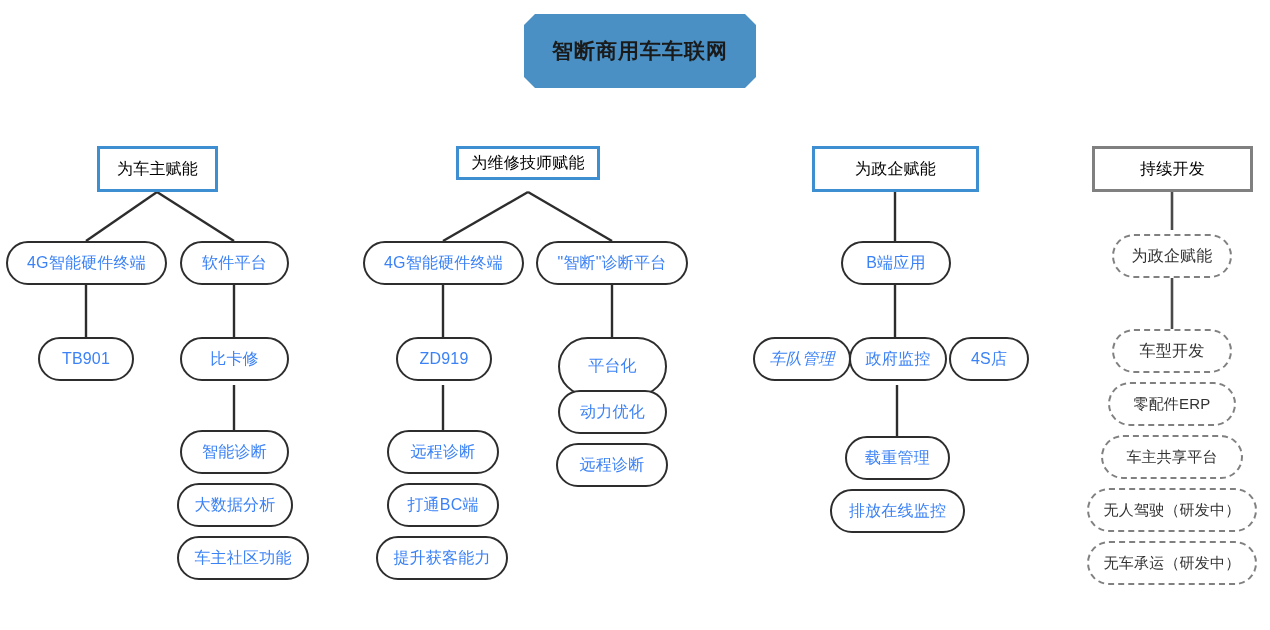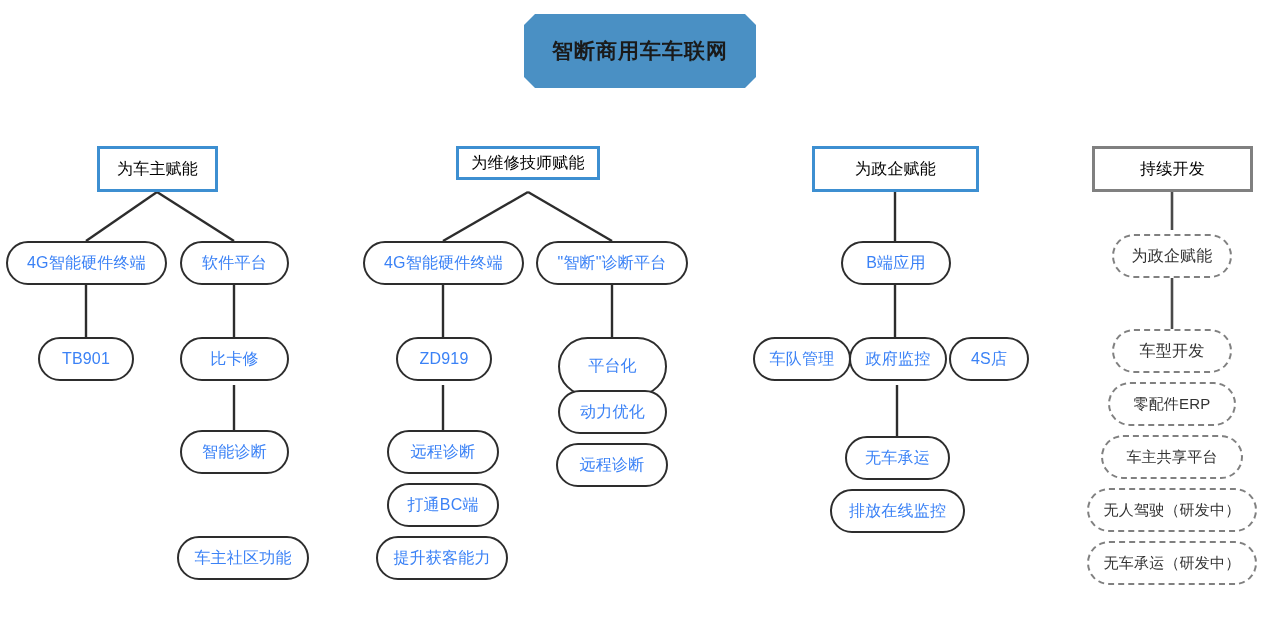--- a/index.html
+++ b/index.html
@@ -87,41 +87,42 @@
 
   <div class="node title-banner" style="left:524px; top:14px; width:232px; height:74px;">智断商用车车联网</div>
 
   <div class="node header-box" style="left:97px; top:146px; width:121px; height:46px;">为车主赋能</div>
 
   <div class="node pill" style="left:6px;   top:241px; width:161px; height:44px;">4G智能硬件终端</div>
   <div class="node pill" style="left:180px; top:241px; width:109px; height:44px;">软件平台</div>
   <div class="node pill" style="left:38px;  top:337px; width:96px;  height:44px;">TB901</div>
   <div class="node pill" style="left:180px; top:337px; width:109px; height:44px;">比卡修</div>
   <div class="node pill" style="left:180px; top:430px; width:109px; height:44px;">智能诊断</div>
+  <div class="node pill" style="left:177px; top:483px; width:116px; height:44px;">大数据分析</div>
   <div class="node pill" style="left:177px; top:536px; width:132px; height:44px;font-family:Liberation Serif, serif;">车主社区功能</div>
 
   <div class="node header-box" style="left:456px; top:146px; width:144px; height:34px;">为维修技师赋能</div>
 
   <div class="node pill" style="left:363px; top:241px; width:161px; height:44px;">4G智能硬件终端</div>
   <div class="node pill" style="left:536px; top:241px; width:152px; height:44px;">"智断"诊断平台</div>
   <div class="node pill" style="left:396px; top:337px; width:96px;  height:44px;">ZD919</div>
   <div class="node pill" style="left:558px; top:337px; width:109px; height:59px;">平台化</div>
   <div class="node pill" style="left:387px; top:430px; width:112px; height:44px;">远程诊断</div>
   <div class="node pill" style="left:558px; top:390px; width:109px; height:44px;">动力优化</div>
   <div class="node pill" style="left:387px; top:483px; width:112px; height:44px;">打通BC端</div>
   <div class="node pill" style="left:556px; top:443px; width:112px; height:44px;">远程诊断</div>
   <div class="node pill" style="left:376px; top:536px; width:132px; height:44px;">提升获客能力</div>
 
   <div class="node header-box" style="left:812px; top:146px; width:167px; height:46px;">为政企赋能</div>
 
   <div class="node pill" style="left:841px; top:241px; width:110px; height:44px;">B端应用</div>
-  <div class="node pill" style="left:753px; top:337px; width:98px;  height:44px;">车队管理</div>
+  <div class="node pill" style="left:753px; top:337px; width:98px;  height:44px;font-style:italic;">车队管理</div>
   <div class="node pill" style="left:849px; top:337px; width:98px;  height:44px;">政府监控</div>
   <div class="node pill" style="left:949px; top:337px; width:80px;  height:44px;">4S店</div>
-  <div class="node pill" style="left:845px; top:436px; width:105px; height:44px;">无车承运</div>
+  <div class="node pill" style="left:845px; top:436px; width:105px; height:44px;">载重管理</div>
   <div class="node pill" style="left:830px; top:489px; width:135px; height:44px;">排放在线监控</div>
 
   <div class="node header-box gray" style="left:1092px; top:146px; width:161px; height:46px;">持续开发</div>
 
   <div class="node pill dashed" style="left:1112px; top:234px; width:120px; height:44px;">为政企赋能</div>
   <div class="node pill dashed" style="left:1112px; top:329px; width:120px; height:44px;">车型开发</div>
   <div class="node pill dashed small" style="left:1108px; top:382px; width:128px; height:44px;">零配件ERP</div>
   <div class="node pill dashed small" style="left:1101px; top:435px; width:142px; height:44px;">车主共享平台</div>
   <div class="node pill dashed small" style="left:1087px; top:488px; width:170px; height:44px;">无人驾驶（研发中）</div>
   <div class="node pill dashed small" style="left:1087px; top:541px; width:170px; height:44px;">无车承运（研发中）</div>

